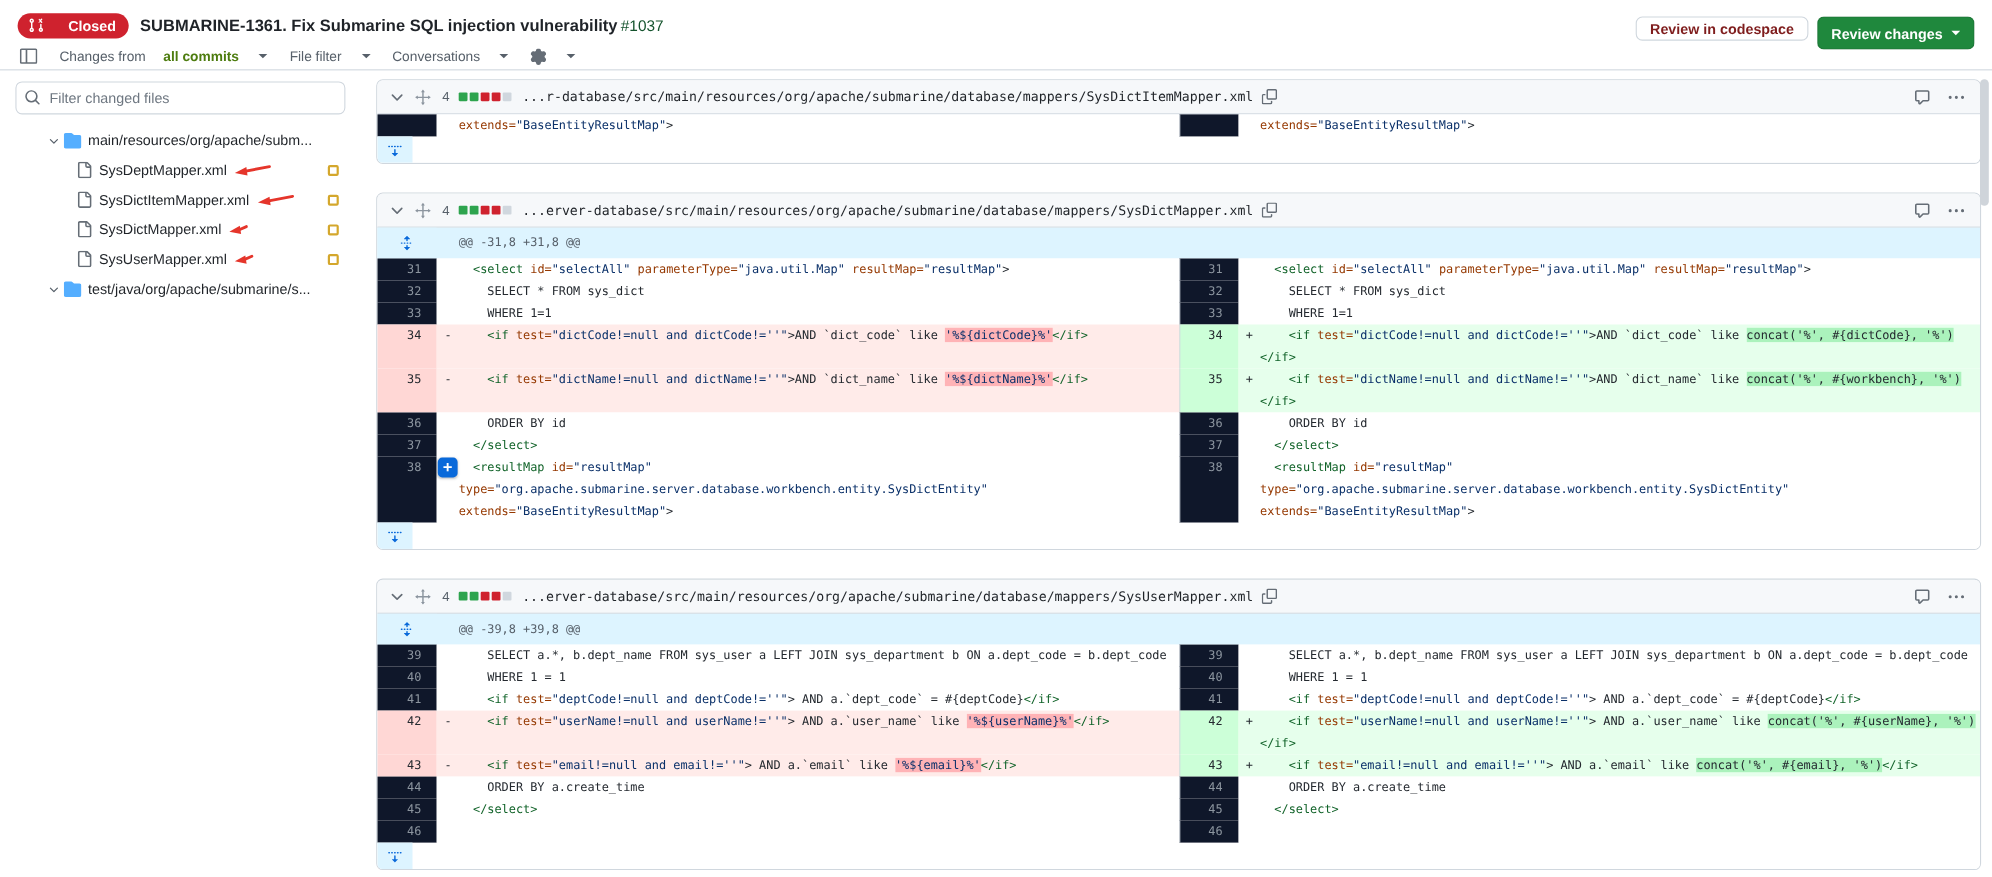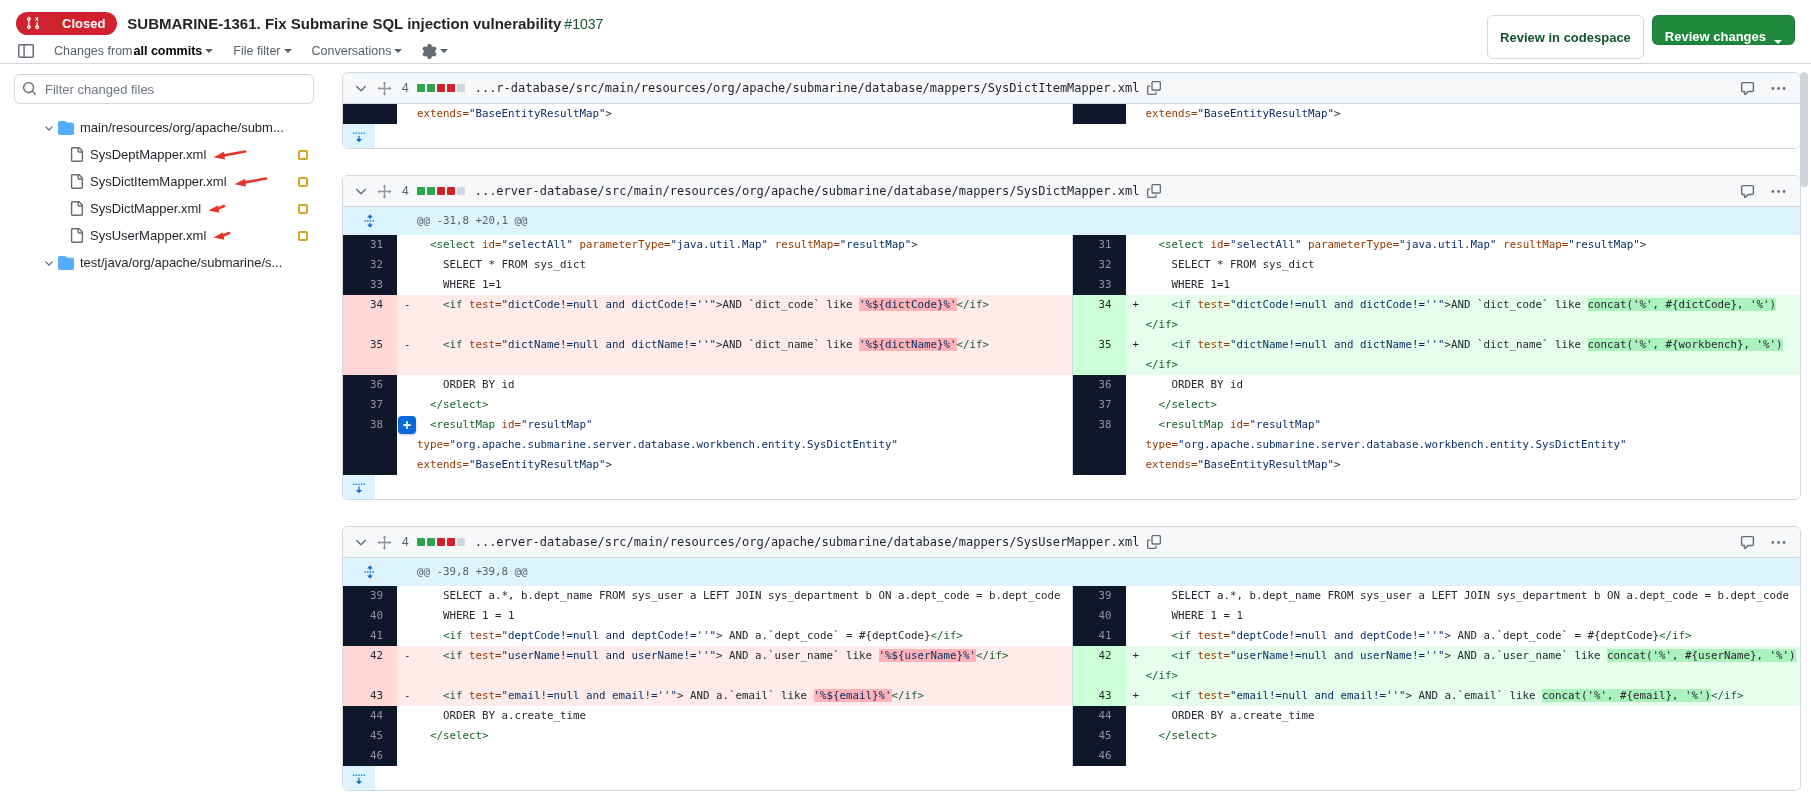--- a/index.html
+++ b/index.html
@@ -9,29 +9,29 @@
   .ghost{background:none;border:none;padding:0;display:inline-flex;align-items:center}
 
   
   .topbar{height:64px;border-bottom:1px solid #d0d7de;padding:8px 16px 0;position:relative;background:#fff}
   .hrow1{display:flex;align-items:center;gap:10px;height:30px}
   .badge{display:inline-flex;align-items:center;gap:22px;background:#cf222e;color:#fff;
     font-weight:600;font-size:13px;padding:4px 12px 4px 10px;border-radius:999px}
   .title{font-size:15px;font-weight:700;white-space:nowrap}
   .prnum{color:#14532d;font-weight:400;font-size:14px;margin-left:3px}
   .hrow2{display:flex;align-items:center;gap:20px;height:26px;color:#57606a;font-size:12.5px;padding-left:2px}
-  .menu-txt{background:none;border:none;color:#57606a;font-size:12.5px;display:inline-flex;gap:1px;align-items:center}
-  .menu-txt b{font-weight:600;color:#000000}
+  .menu-txt{background:none;border:none;color:#57606a;font-size:12.5px;display:inline-flex;gap:16px;align-items:center}
+  .menu-txt b{font-weight:600;color:#4d7c0f}
   .caret{width:0;height:0;border-left:4px solid transparent;border-right:4px solid transparent;
     border-top:4px solid currentColor;display:inline-block;margin-left:2px}
   .hbtns{position:absolute;right:16px;top:15px;display:flex;gap:8px}
-  .btn-codespace{height:44px;padding:0 12px;border:1px solid #d0d7de;border-radius:6px;background:#fff;
-    color:#14532d;font-weight:600;font-size:13px}
+  .btn-codespace{height:22px;padding:0 12px;border:1px solid #d0d7de;border-radius:6px;background:#fff;
+    color:#7f1d1d;font-weight:600;font-size:13px}
   .btn-green{height:30px;padding:0 12px;background:#1f883d;border:1px solid rgba(27,31,36,.15);
-    border-radius:6px;color:#fff;font-weight:600;font-size:13px;display:inline-flex;align-items:flex-end;gap:6px}
+    border-radius:6px;color:#fff;font-weight:600;font-size:13px;display:inline-flex;align-items:center;gap:6px}
 
   
   .content{display:flex;height:733px;overflow:hidden}
   aside{width:330px;flex:0 0 330px;padding:10px 6px 0 14px}
   .filter{position:relative;margin-bottom:10px;width:300px}
   .filter input{width:100%;height:30px;border:1px solid #d0d7de;border-radius:6px;padding:0 10px 0 30px;
     font-size:13px;color:#1f2328;background:#fff;outline:none}
   .filter input::placeholder{color:#6e7781}
   .filter .mag{position:absolute;left:8px;top:7px}
 
@@ -317,21 +317,21 @@
             </button>
           </span>
         </div>
         <div class="diffbody">
           <div class="hunkrow">
             <button class="hunk-exp">
               <svg width="14" height="14" viewBox="0 0 16 16" fill="#0969da">
                 <path d="M8.177.677l2.896 2.896A.25.25 0 0 1 10.896 4H8.75v1.25a.75.75 0 0 1-1.5 0V4H5.104a.25.25 0 0 1-.177-.427L7.823.677a.25.25 0 0 1 .354 0ZM7.25 10.75a.75.75 0 0 1 1.5 0V12h2.146a.25.25 0 0 1 .177.427l-2.896 2.896a.25.25 0 0 1-.354 0l-2.896-2.896A.25.25 0 0 1 5.104 12H7.25ZM2.25 8.75a.75.75 0 0 1 0-1.5h.5a.75.75 0 0 1 0 1.5Zm3 0a.75.75 0 0 1 0-1.5h.5a.75.75 0 0 1 0 1.5Zm3 0a.75.75 0 0 1 0-1.5h.5a.75.75 0 0 1 0 1.5Zm3 0a.75.75 0 0 1 0-1.5h.5a.75.75 0 0 1 0 1.5Z"></path>
               </svg>
             </button>
-            <div class="hunktext">@@ -31,8 +20,1 @@</div>
+            <div class="hunktext">@@ -31,8 +31,8 @@</div>
           </div>
           <div class="drow">
             <div class="numcell nc-ctx">31</div>
             <div class="codecell cc-ctx"><span class="t-pl">  </span><span class="t-tag">&lt;select</span><span class="t-pl"> </span><span class="t-attr">id=</span><span class="t-str">"selectAll"</span><span class="t-pl"> </span><span class="t-attr">parameterType=</span><span class="t-str">"java.util.Map"</span><span class="t-pl"> </span><span class="t-attr">resultMap=</span><span class="t-str">"resultMap"</span><span class="t-pl">&gt;</span></div>
             <div class="numcell nc-ctx rside">31</div>
             <div class="codecell cc-ctx"><span class="t-pl">  </span><span class="t-tag">&lt;select</span><span class="t-pl"> </span><span class="t-attr">id=</span><span class="t-str">"selectAll"</span><span class="t-pl"> </span><span class="t-attr">parameterType=</span><span class="t-str">"java.util.Map"</span><span class="t-pl"> </span><span class="t-attr">resultMap=</span><span class="t-str">"resultMap"</span><span class="t-pl">&gt;</span></div>
           </div>
           <div class="drow">
             <div class="numcell nc-ctx">32</div>
             <div class="codecell cc-ctx"><span class="t-pl">    SELECT * FROM sys_dict</span></div>

